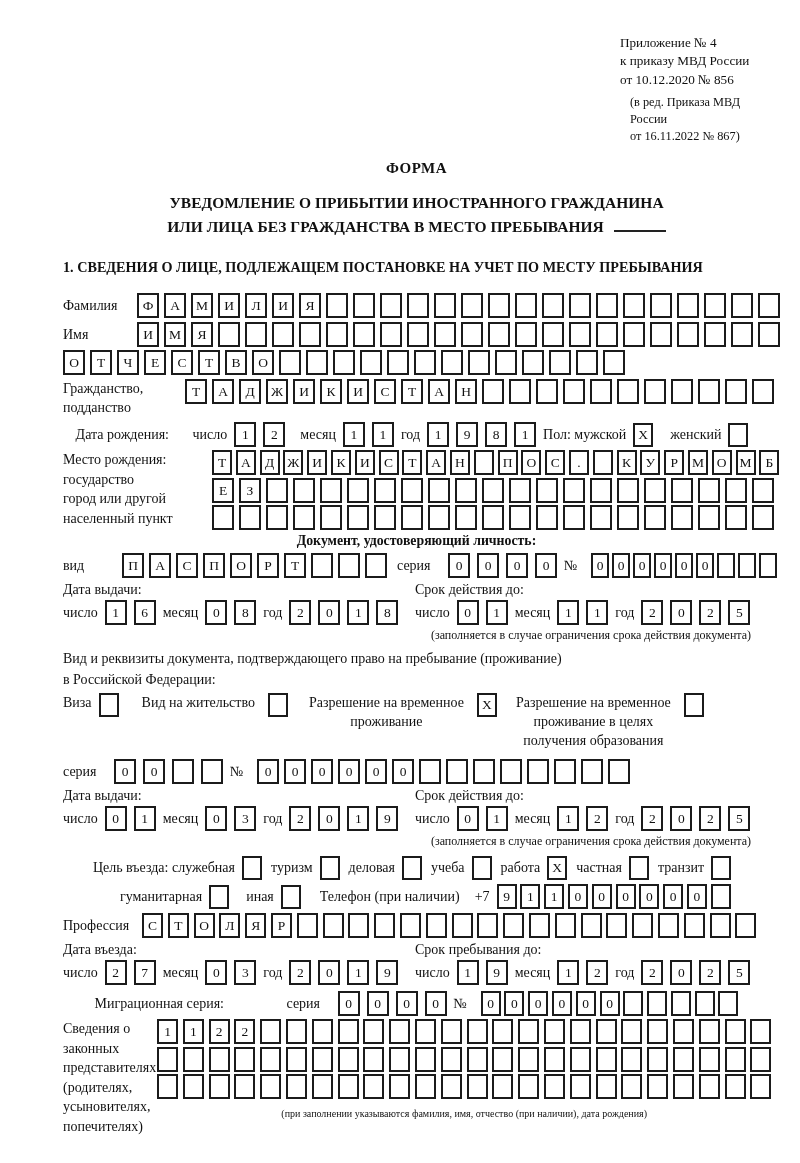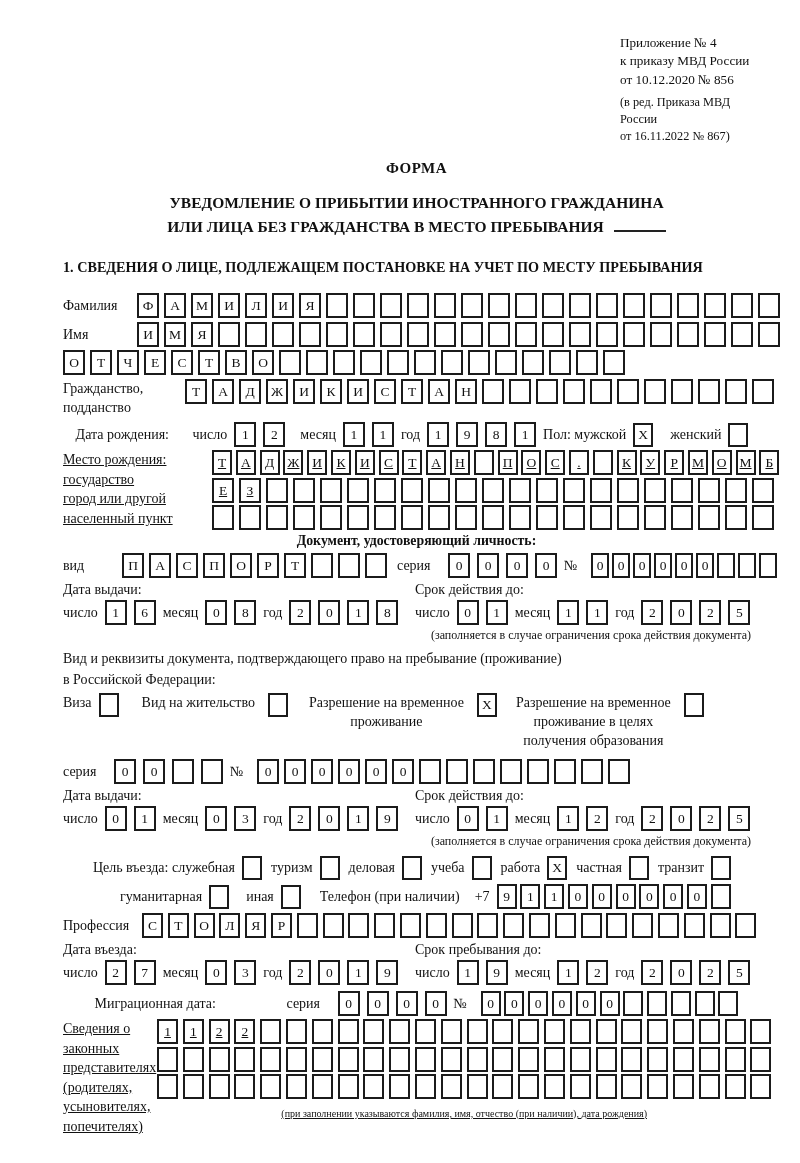--- a/index.html
+++ b/index.html
@@ -7,21 +7,21 @@
   body {
     width:800px; height:1163px; overflow:hidden;
     color:#111;
     font-family:"Liberation Serif","DejaVu Serif",serif;
     font-size:14px;
   }
   .page { padding:34px 30px 0 63px; }
 
   
   .appendix { margin-left:557px; font-size:13.2px; line-height:1.4; }
-  .appendix .rev { font-size:12.3px; line-height:1.35; }
+  .appendix .rev { font-size:12.3px; line-height:1.35;margin-left:10px; }
   .appendix .rev.first { margin-top:5px; }
   .formword { text-align:center; font-weight:bold; font-size:15px; margin-top:16px; letter-spacing:.5px; }
 
   
   .title { margin-top:14px; text-align:center; font-weight:bold; font-size:15.5px; line-height:1.55; }
   .blank { display:inline-block; width:52px; border-bottom:2px solid #222; margin-left:10px; }
   .sec1 { margin-top:20px; font-weight:bold; font-size:14.2px; }
 
   
   #form-body { margin-top:16px; }
@@ -44,21 +44,21 @@
   .cells.tight  .cell { width:20px; }
   .cells.mid    .cell { width:21px; }
   .cells.xtight .cell { width:18px; }
 
   .cbox {
     width:20px; height:24px; border:2px solid #1b1b1b;
     text-align:center; line-height:20px; font-size:13.5px;
     margin-right:9px; flex-shrink:0;
   }
 
-  .fgrid { display:flex; align-items:flex-start; margin-bottom:2px;text-decoration:underline; }
+  .fgrid { display:flex; align-items:flex-start; margin-bottom:2px; }
   .grid-label { line-height:19.5px; flex-shrink:0; }
   .grid-rows  { display:flex; flex-direction:column; gap:2.5px; }
   .grid-cap   { font-size:10px; margin-top:6px; text-align:center; white-space:nowrap; }
 
   .fcenter { text-align:center; font-weight:bold; font-size:13.8px; margin:3px 0 3px; }
   .flines  { line-height:1.5; margin:5px 0 3px; }
 
   .datepair { display:flex; margin:3px 0 5px; }
   .dp-col.left  { width:352px; flex-shrink:0; }
   .dp-col.right { width:352px; flex-shrink:0; }
@@ -603,21 +603,21 @@
             <div class="cells spread">
               <div class="cell">2</div>
               <div class="cell">0</div>
               <div class="cell">2</div>
               <div class="cell">5</div>
             </div>
           </div>
         </div>
       </div>
       <div class="frow mt4">
-        <div class="lbl" style="width: 185px;">Миграционная дата:</div>
+        <div class="lbl" style="width: 185px;">Миграционная серия:</div>
         <div class="lbl" style="width: 44px;">серия</div>
         <div class="cells spread">
           <div class="cell">0</div>
           <div class="cell">0</div>
           <div class="cell">0</div>
           <div class="cell">0</div>
         </div>
         <div class="lbl" style="width: 20px;">№</div>
         <div class="cells tight">
           <div class="cell">0</div>

